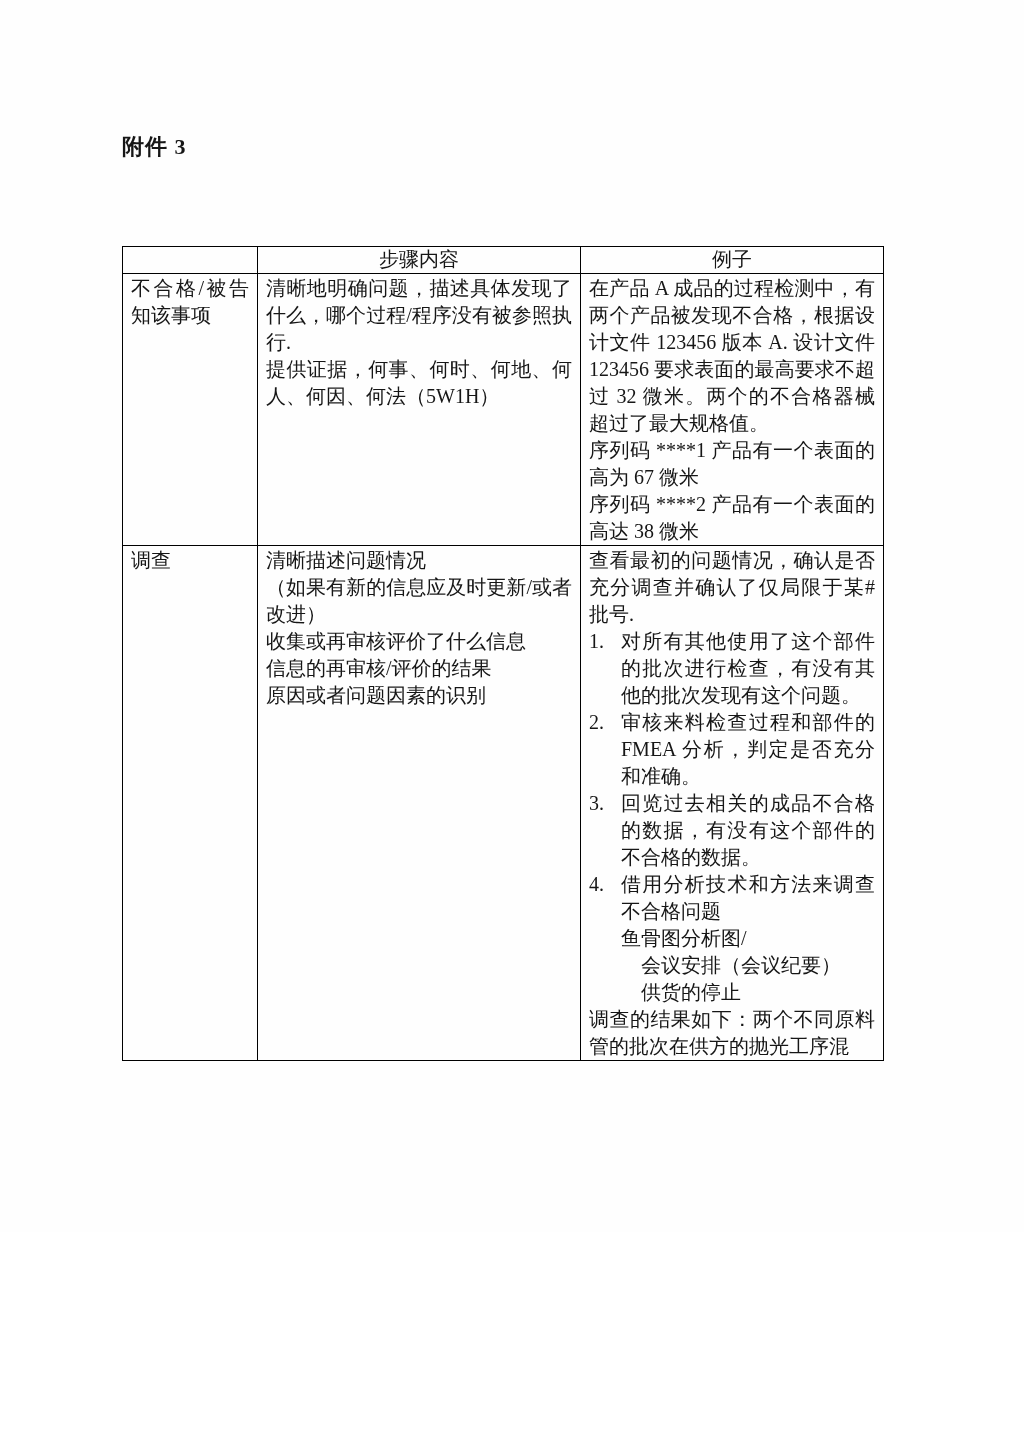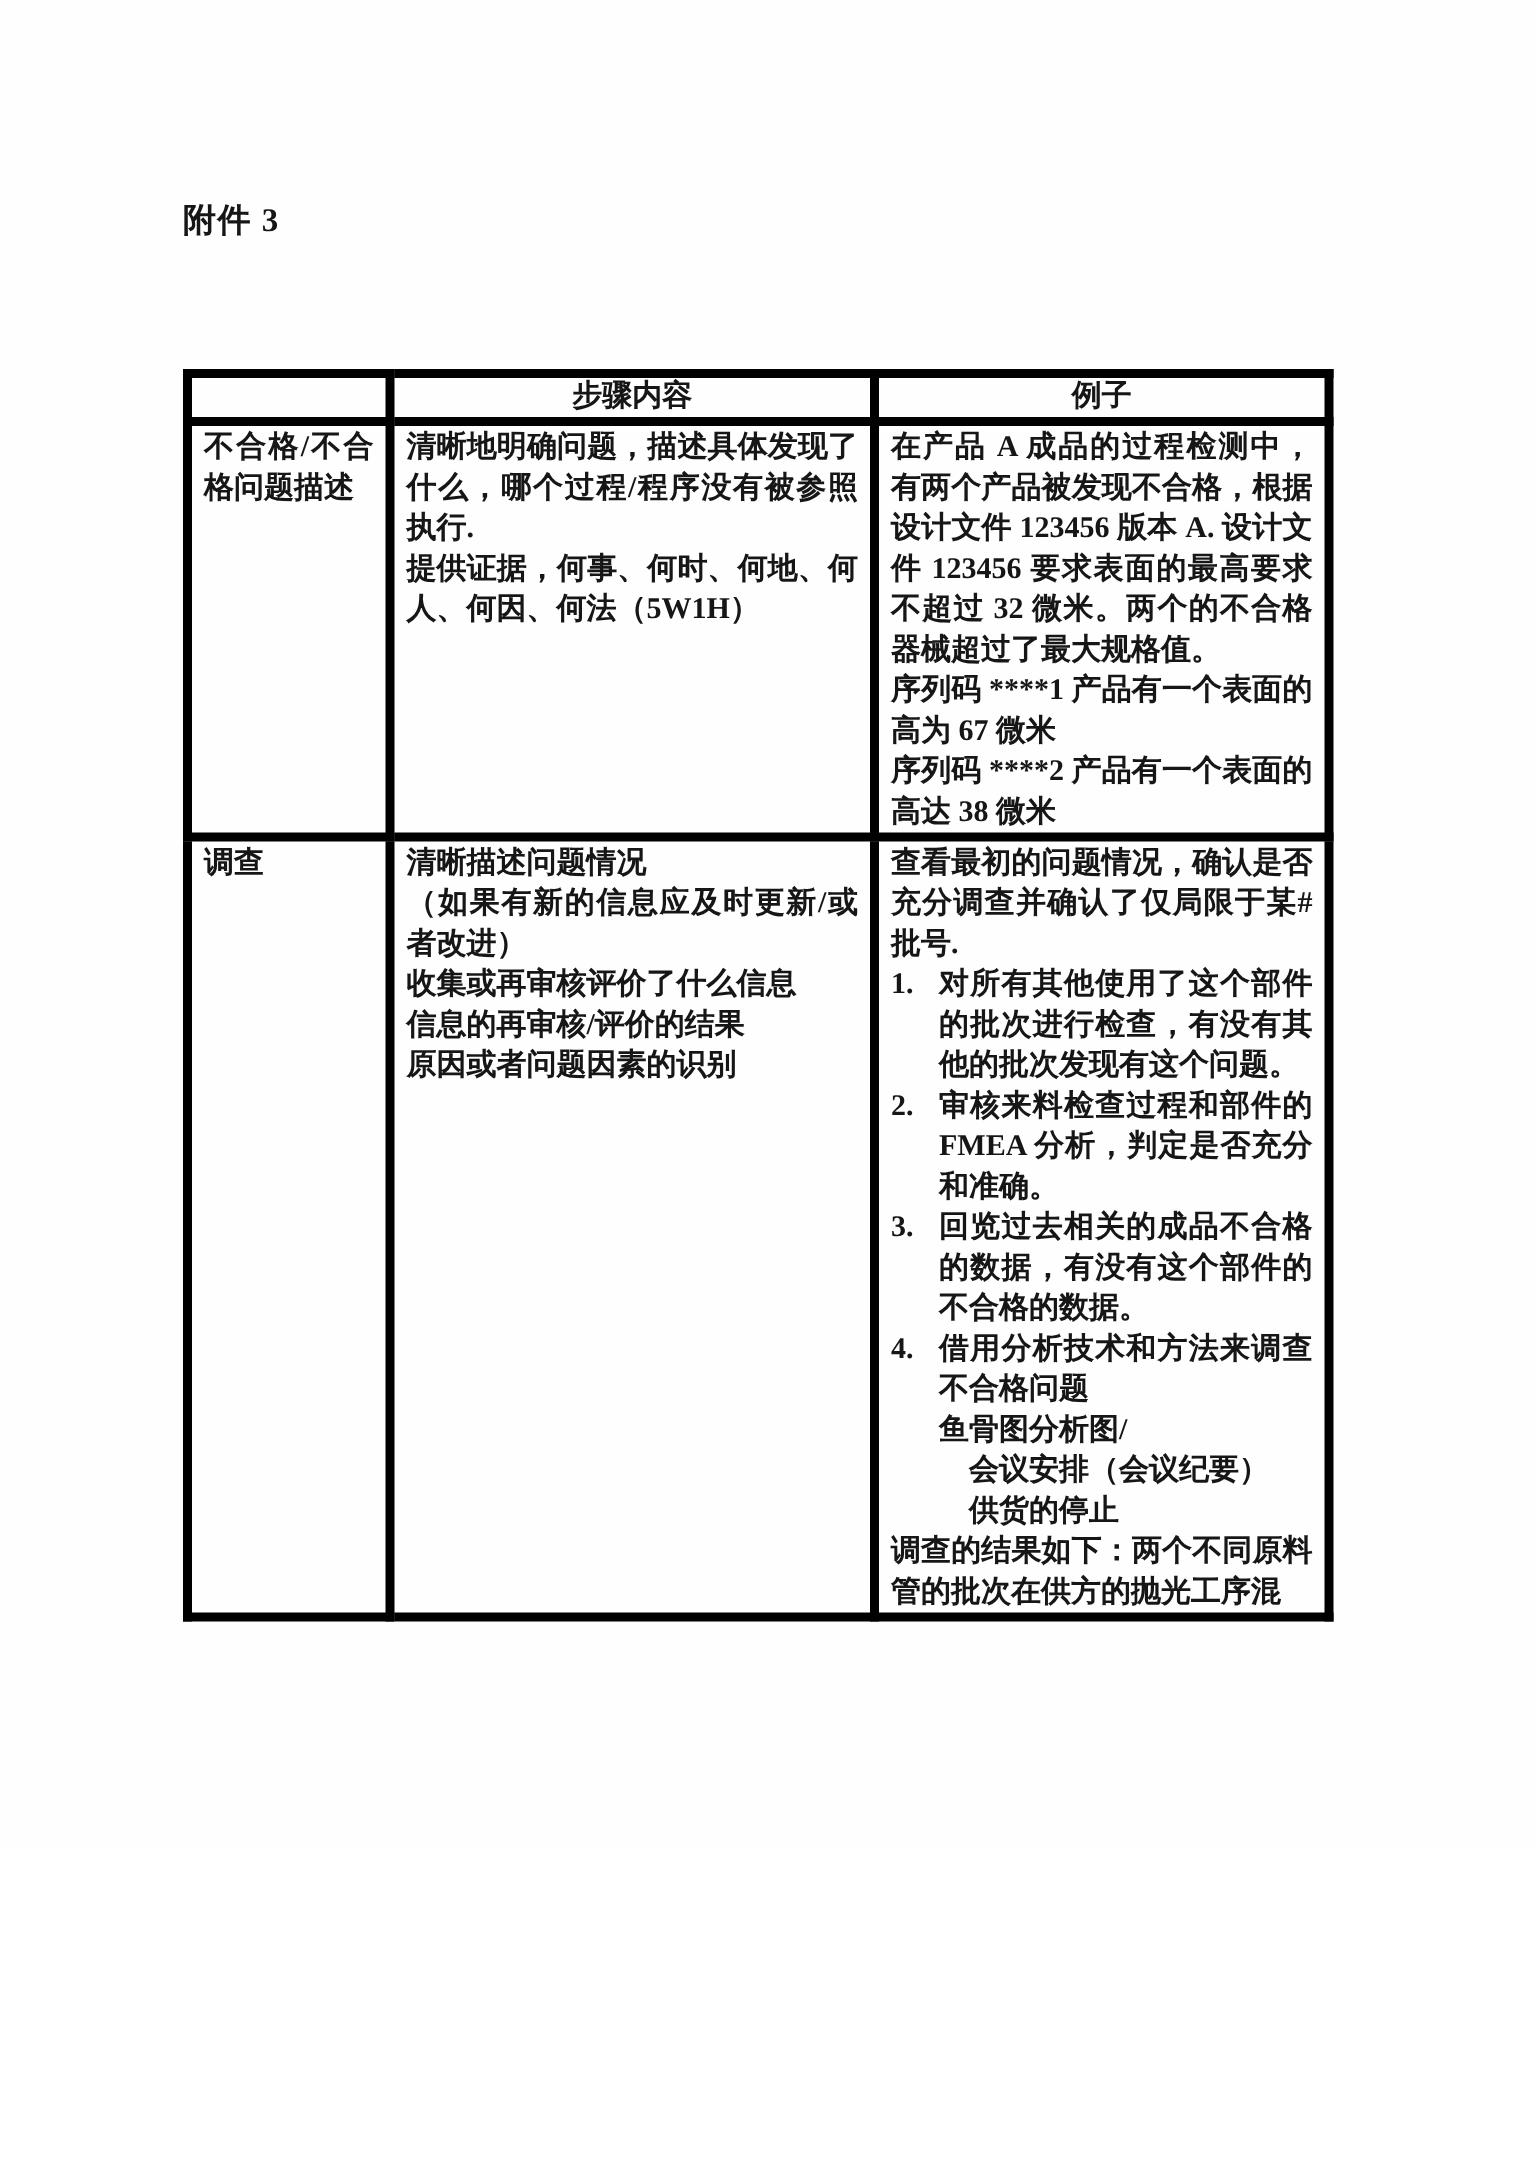--- a/index.html
+++ b/index.html
@@ -37,24 +37,24 @@
   }
   table.doc-table {
     position: absolute;
     left: 122px;
     top: 246px;
     width: 761px;
     border-collapse: collapse;
     table-layout: fixed;
   }
   .doc-table th, .doc-table td {
-    border: 6px solid #000000;
+    border: 1px solid #000000;
     vertical-align: top;
     font-size: 20px;
-    font-weight: bold;
+    font-weight: normal;
     line-height: 27px;
     padding: 1px 8px 0 8px;
     overflow: hidden;
   }
   .doc-table thead th {
     text-align: center;
     line-height: 25px;
     padding: 0 4px;
     height: 26px;
   }
@@ -104,21 +104,21 @@
     </colgroup>
     <thead>
       <tr>
         <th></th>
         <th>步骤内容</th>
         <th>例子</th>
       </tr>
     </thead>
     <tbody>
       <tr style="height:272px;">
-        <td class="step-label">不合格/不合格问题描述</td>
+        <td class="step-label">不合格/被告知该事项</td>
         <td class="cell-multiline">清晰地明确问题，描述具体发现了什么，哪个过程/程序没有被参照执行.
 提供证据，何事、何时、何地、何人、何因、何法（5W1H）</td>
         <td class="cell-multiline">在产品 A 成品的过程检测中，有两个产品被发现不合格，根据设计文件 123456 版本 A. 设计文件 123456 要求表面的最高要求不超过 32 微米。两个的不合格器械超过了最大规格值。
 序列码 ****1 产品有一个表面的高为 67 微米
 序列码 ****2 产品有一个表面的高达 38 微米</td>
       </tr>
       <tr style="height:505px;">
         <td class="step-label">调查</td>
         <td class="cell-multiline">清晰描述问题情况
 （如果有新的信息应及时更新/或者改进）

